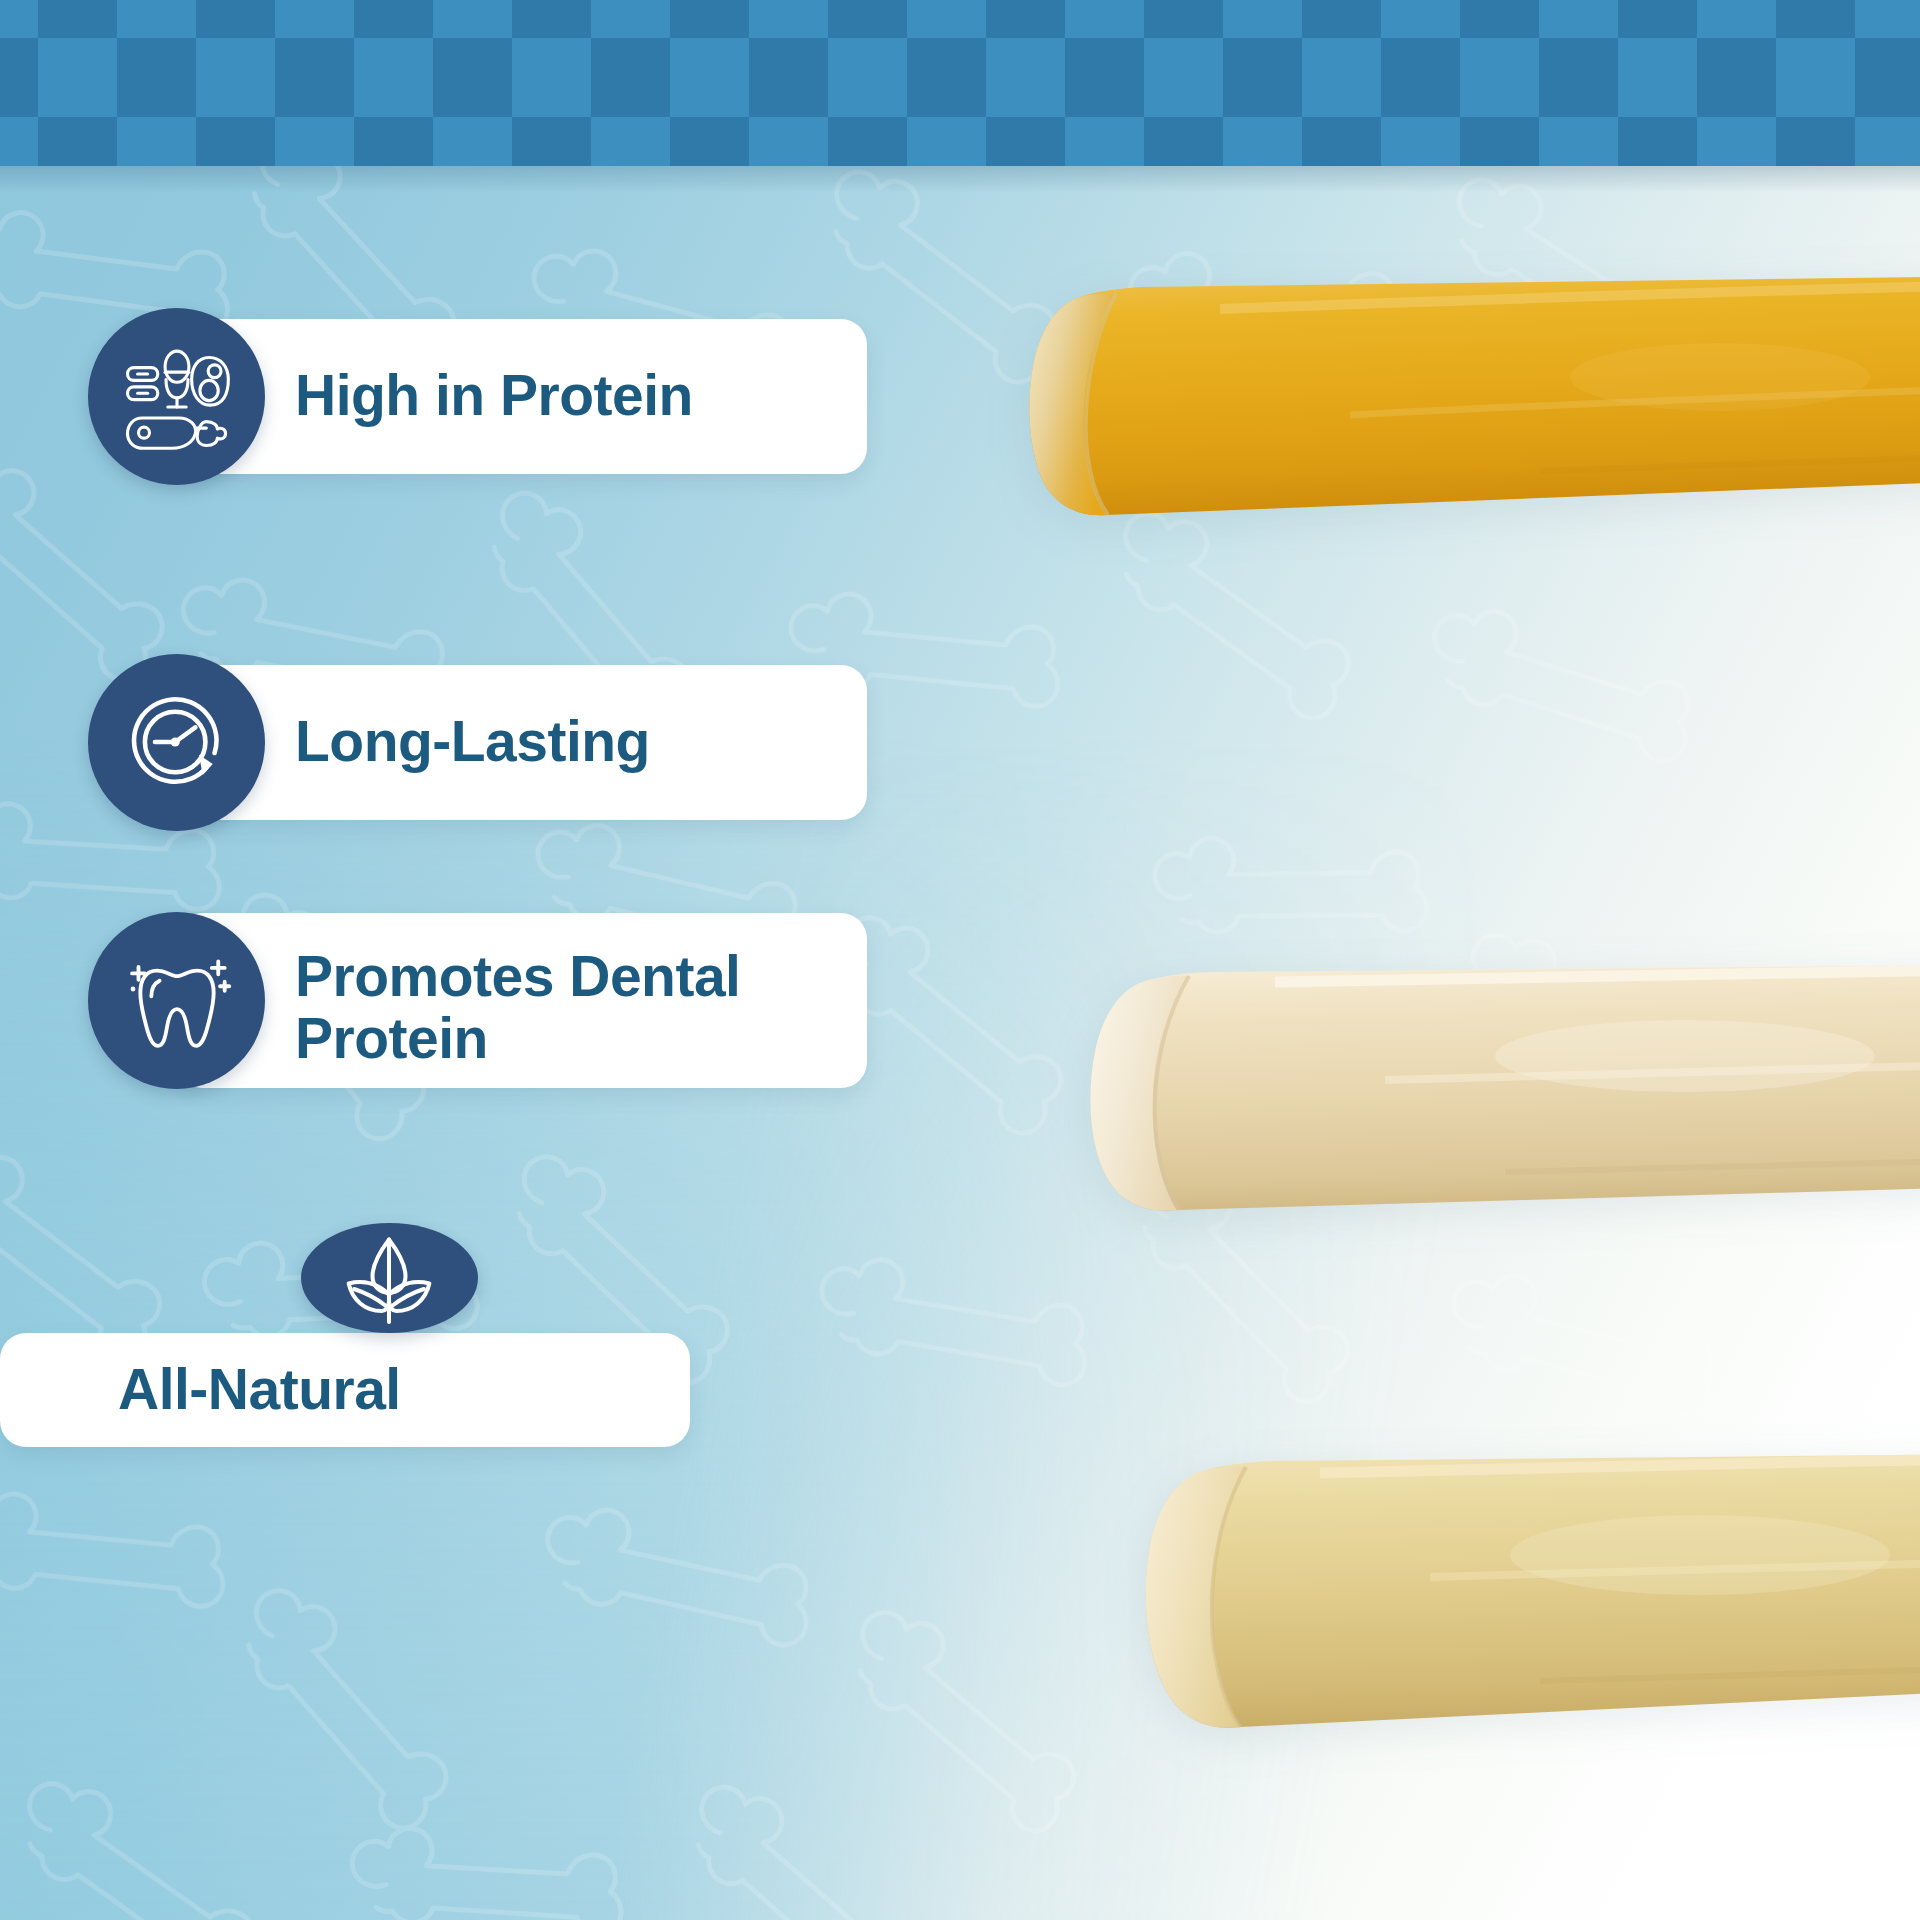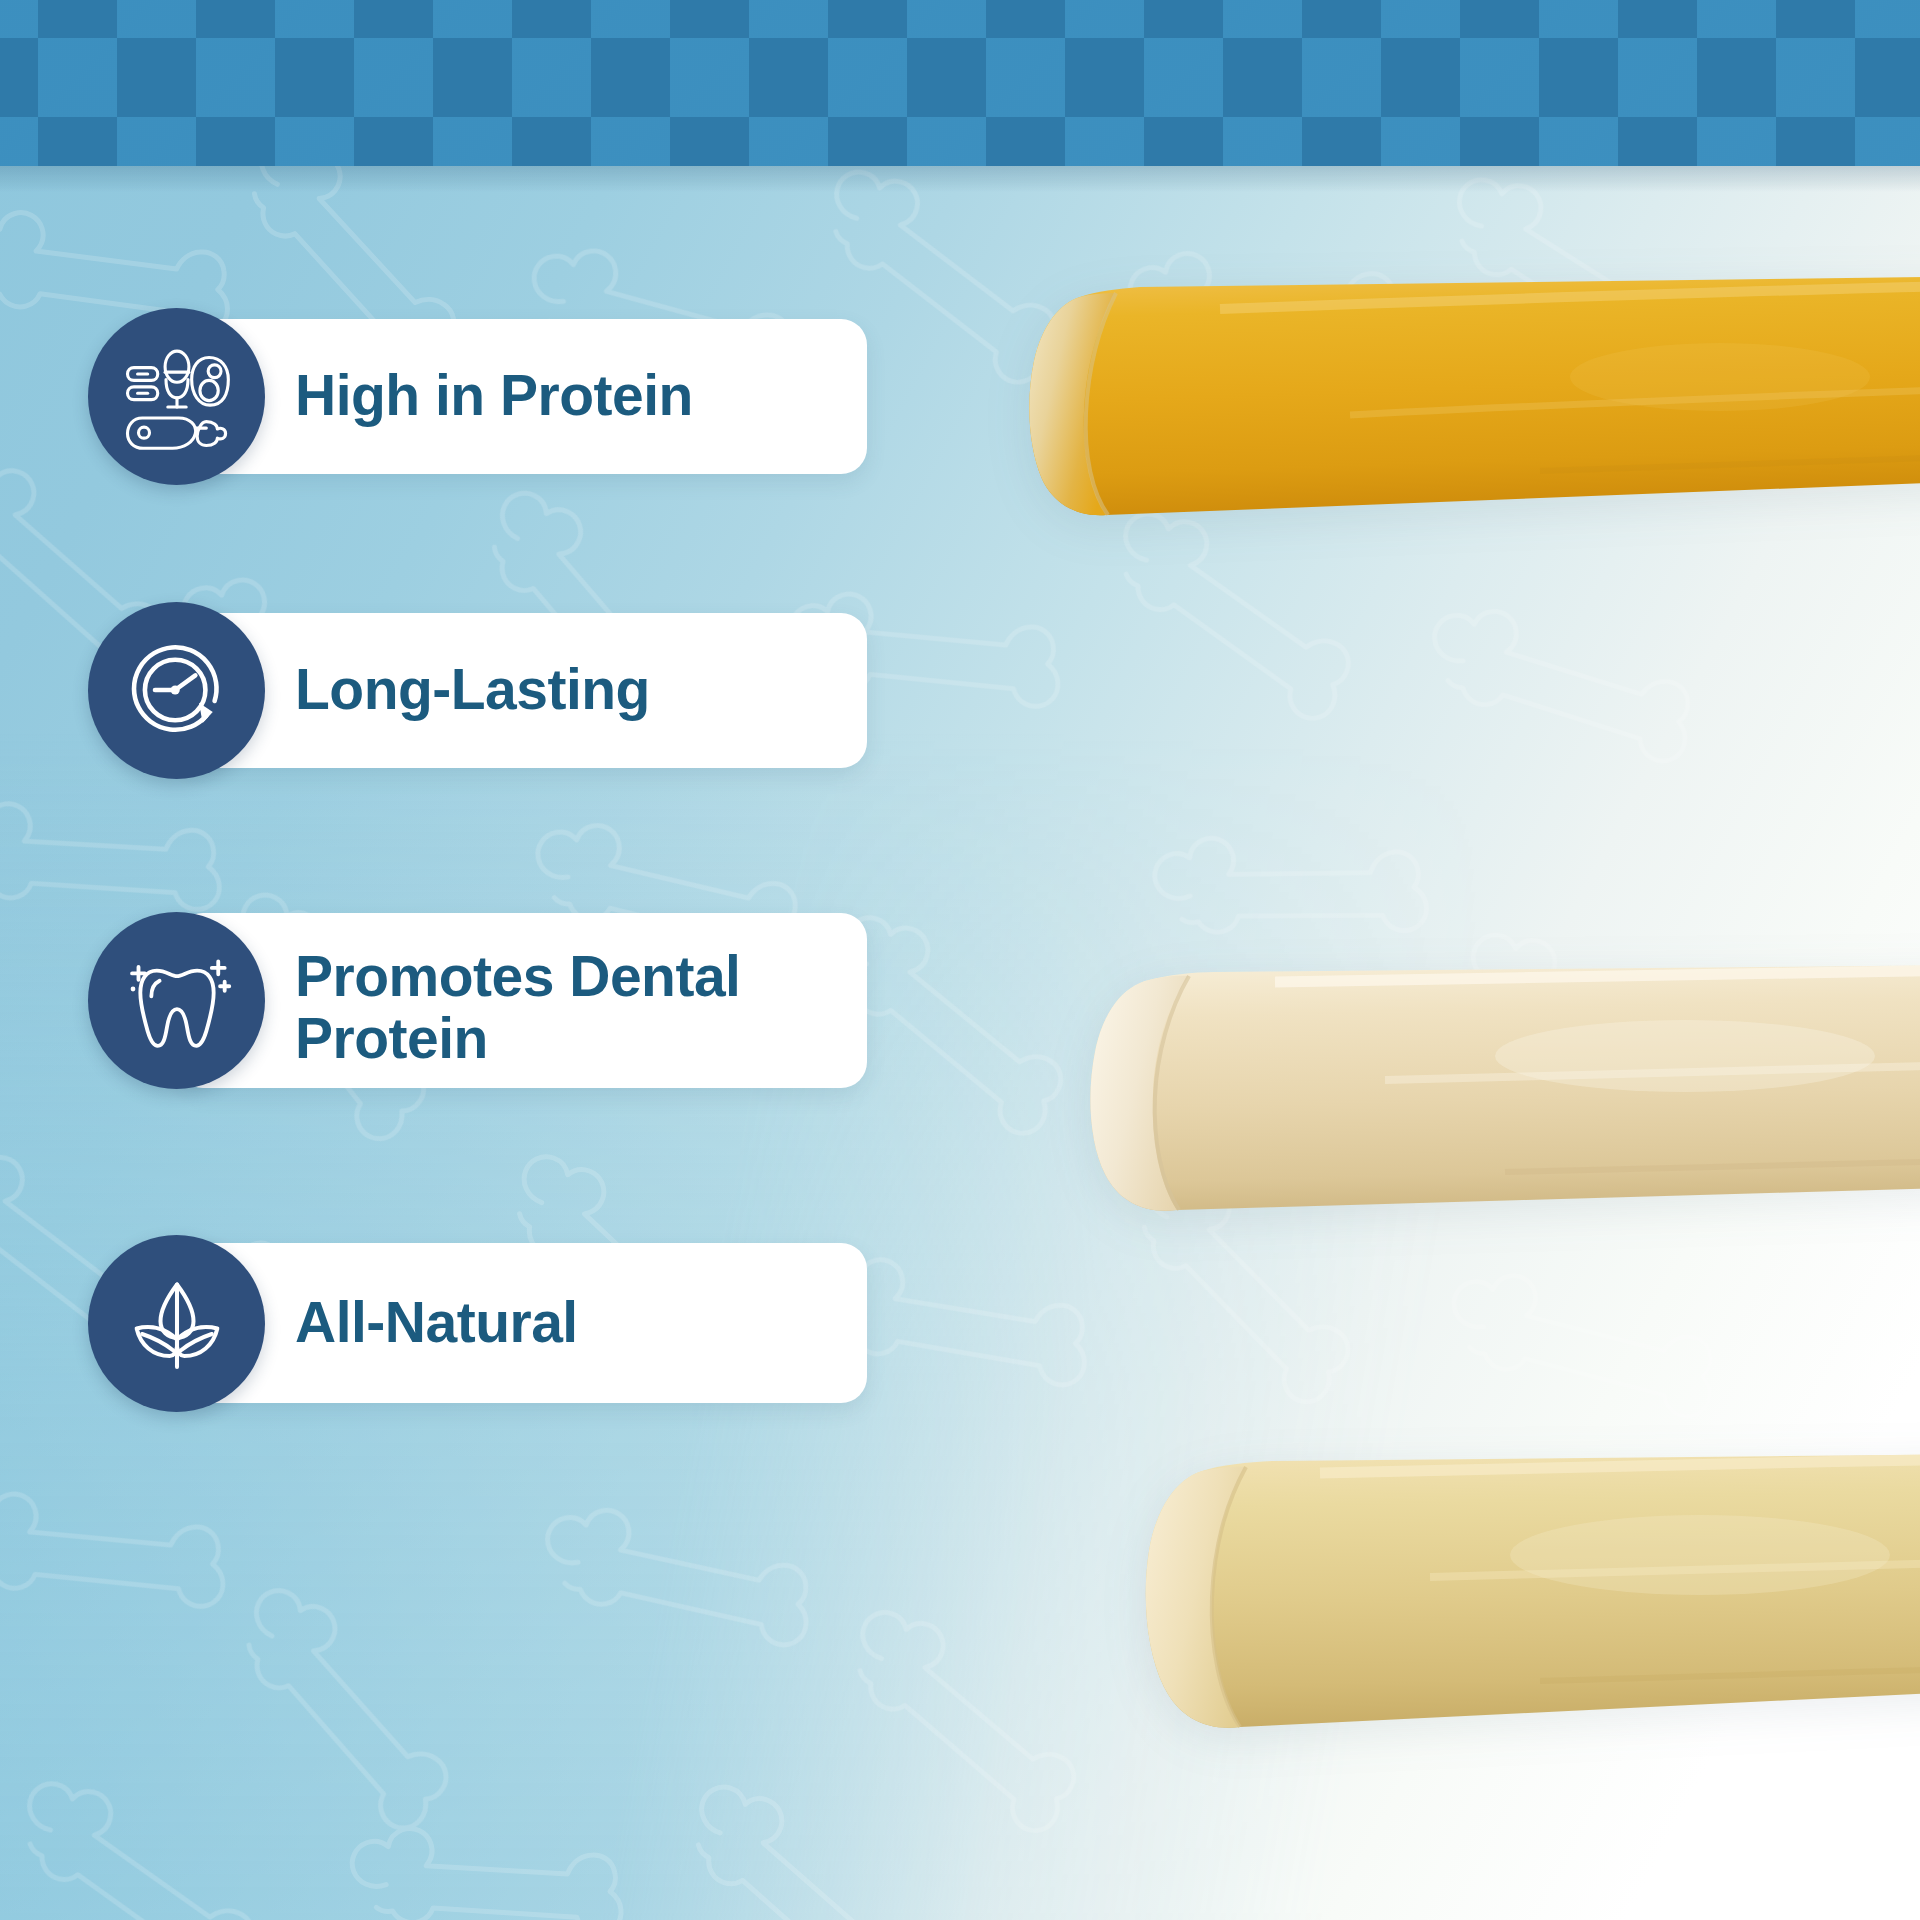--- a/index.html
+++ b/index.html
@@ -134,27 +134,27 @@
     font-weight: bold;
     font-size: 57px;
     line-height: 1.08;
     letter-spacing: -0.5px;
   }
 
   
   #row-protein { top: 296px; left: 88px; }
   #row-protein .feature-card { width: 690px; height: 155px; }
 
-  #row-long    { top: 590px; left: 88px; }
+  #row-long    { top: 642px; left: 88px; }
   #row-long    .feature-card { width: 690px; height: 155px; }
 
   #row-dental  { top: 900px; left: 88px; }
   #row-dental  .feature-card { width: 690px; height: 175px; padding-top: 22px; padding-bottom: 6px; }
 
-  #row-natural { top: 1223px; left: 88px; }
+  #row-natural { top: 1223px; left: 88px; flex-direction: column; }
   #row-natural .feature-card { width: 690px; height: 160px; }
 </style>
 </head>
 <body>
 
 <div id="stage">
 
   <div class="bg-base"></div>
   <div class="bg-lower-tint"></div>
 

